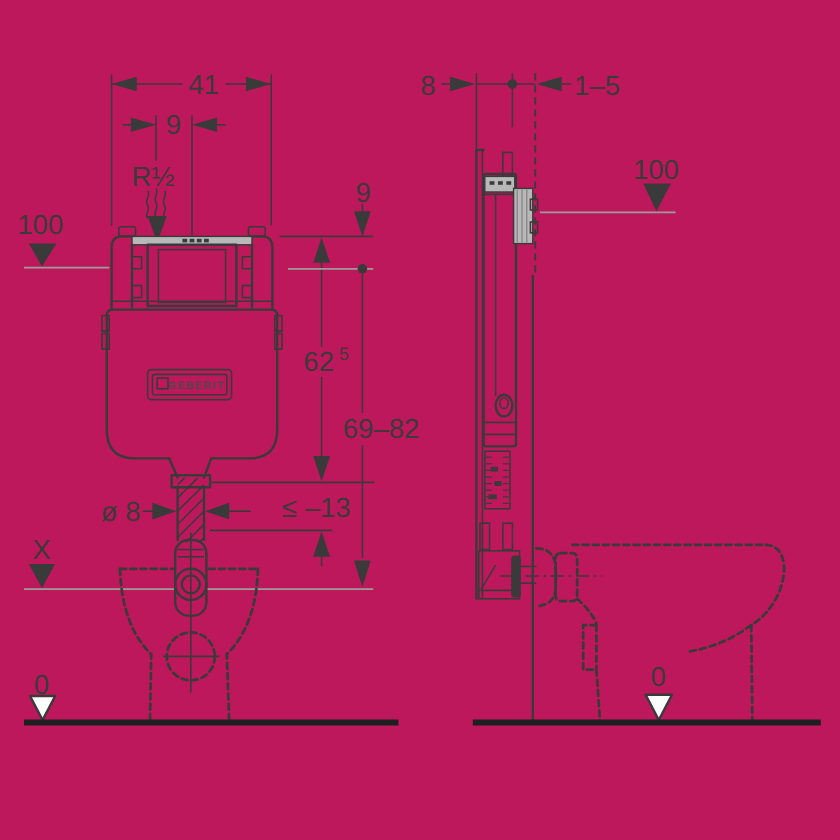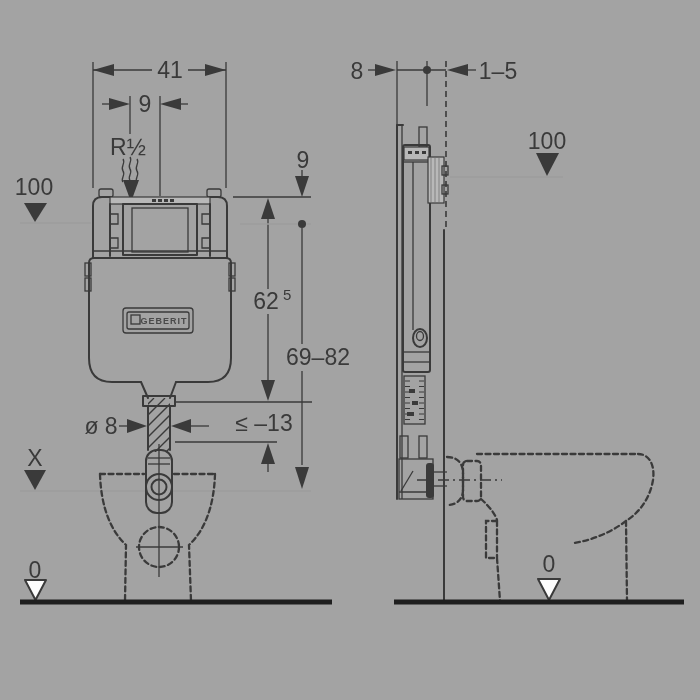--- a/index.html
+++ b/index.html
@@ -1,16 +1,16 @@
 <!DOCTYPE html>
 <html><head>
 <meta charset="utf-8">
 <style>
   html,body{margin:0;padding:0;background:#fff;}
-  .canvas{position:relative;width:700px;height:700px;background:#a3a3a3;font-family:"Liberation Sans",sans-serif;}
+  .canvas{position:relative;width:700px;height:700px;background:#be185d;font-family:"Liberation Sans",sans-serif;}
   svg{display:block;}
   .dim-text{font-family:"Liberation Sans",sans-serif;font-size:23px;fill:#3a3a3a;}
   .dim-sup{font-family:"Liberation Sans",sans-serif;font-size:15px;fill:#3a3a3a;}
   .logo-text{font-family:"Liberation Sans",sans-serif;font-size:9px;font-weight:bold;letter-spacing:1px;fill:#4a4a4a;}
   .part{stroke:#3a3a3a;stroke-width:2;fill:none;stroke-linejoin:round;stroke-linecap:round;}
   .part-thin{stroke:#3a3a3a;stroke-width:1.3;fill:none;}
   .dim-ln{stroke:#3a3a3a;stroke-width:1.3;fill:none;}
   .arrow{fill:#3a3a3a;stroke:none;}
   .gray-ln{stroke:#9c9c9c;stroke-width:1.5;fill:none;}
   .dash{stroke:#3a3a3a;stroke-width:2.3;fill:none;stroke-dasharray:5 3.5;stroke-linecap:round;}

